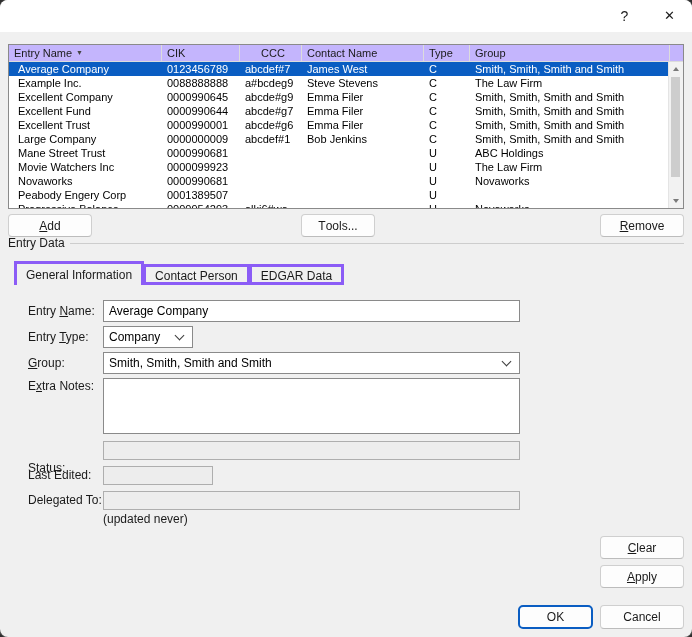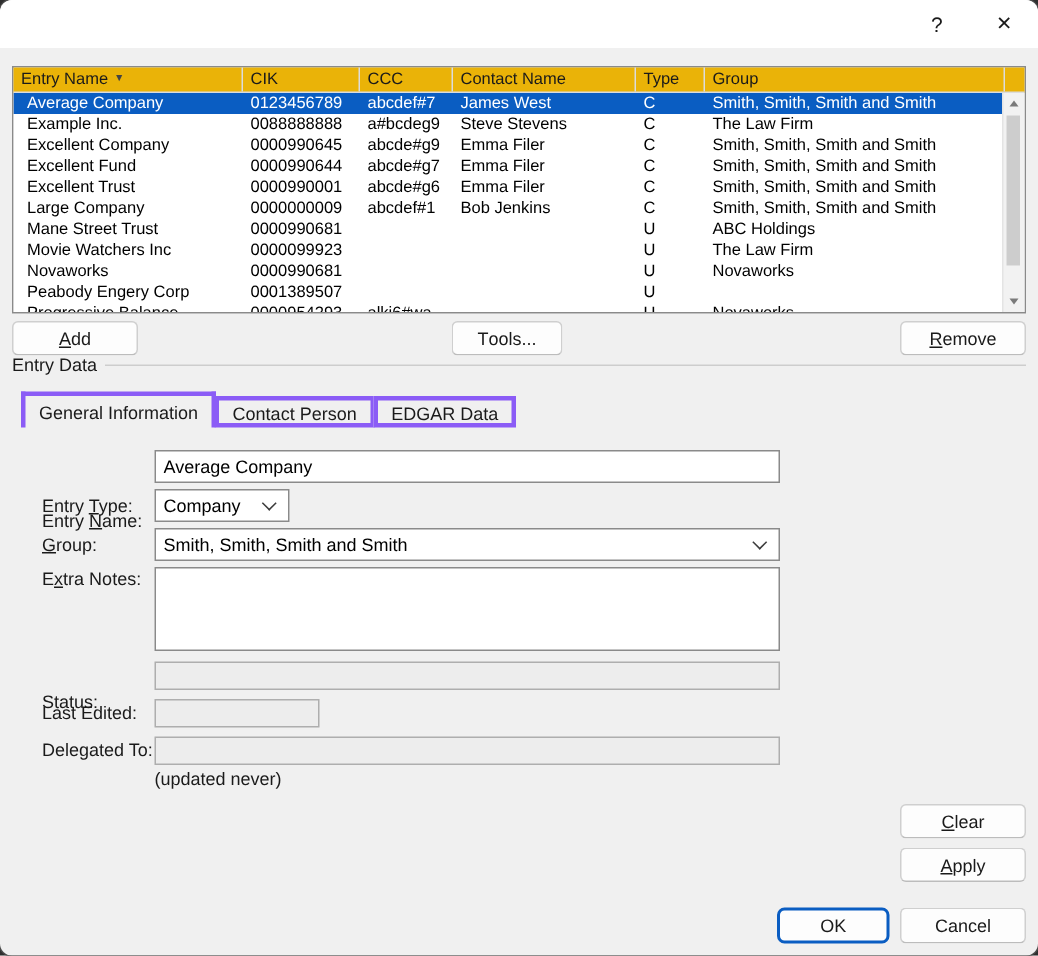--- a/index.html
+++ b/index.html
@@ -15,24 +15,24 @@
 
   
   .titlebar{position:absolute;left:0;top:0;right:0;height:32px;background:#ffffff;}
   .title{position:absolute;left:12px;top:0;height:32px;line-height:32px;font-size:12px;color:#1a1a1a;white-space:nowrap;}
   .tb-btn{position:absolute;top:0;width:45px;height:32px;line-height:32px;text-align:center;font-size:13px;color:#1a1a1a;cursor:default;}
   .tb-help{right:45px;font-size:14px;}
   .tb-close{right:0;}
 
   
   .listview{position:absolute;left:8px;top:44px;width:676px;height:165px;background:#ffffff;border:1px solid var(--ctl-border);}
-  .lv-header{position:absolute;left:0;top:0;right:0;height:17px;display:flex;background:#eab308;border-bottom:1px solid #dcdcdc;}
+  .lv-header{position:absolute;left:0;top:0;right:0;height:17px;display:flex;background:#c4b5fd;border-bottom:1px solid #dcdcdc;}
   .lv-hcell{border-right:1px solid #dcdcdc;padding-left:5px;font-size:11px;line-height:16px;color:#1a1a1a;display:flex;align-items:center;gap:4px;overflow:hidden;white-space:nowrap;}
   .lv-hcell .sort{font-size:7px;color:#444;line-height:16px;}
-  .hc0{width:153px;}.hc1{width:78px;}.hc2{width:62px;}.hc3{width:122px;}.hc4{width:46px;}.hc5{width:200px;}
+  .hc0{width:153px;}.hc1{width:78px;}.hc2{width:62px;justify-content:center;}.hc3{width:122px;}.hc4{width:46px;}.hc5{width:200px;}
   .hc-fill{flex:1;border-right:none;}
   .lv-rows{position:absolute;left:0;top:17px;right:15px;bottom:0;overflow:hidden;}
   .lv-row{display:flex;height:14px;font-size:11px;line-height:14px;color:#000;white-space:nowrap;background:#fff;}
   .lv-row.selected{background:var(--sel);color:#fff;}
   .lv-cell{padding-left:5px;overflow:hidden;}
   .c0{width:153px;padding-left:9px;}.c1{width:78px;}.c2{width:62px;}.c3{width:122px;}.c4{width:46px;}.c5{flex:1;}
 
   
   .lv-scroll{position:absolute;right:0;top:17px;bottom:0;width:15px;background:#f2f2f2;border-left:1px solid #e4e4e4;}
   .lv-arrow{position:absolute;left:0;width:14px;height:14px;}
@@ -236,21 +236,21 @@
 
     <div class="section-label">Entry Data</div>
     <div class="section-line"></div>
 
     <div class="tabs">
       <div class="tab active">General Information</div>
       <div class="tab">Contact Person</div>
       <div class="tab">EDGAR Data</div>
     </div>
 
-    <div class="flabel" style="top:300px;line-height:22px;margin-top:36px;"><span>E</span><span>n</span><span>t</span><span>r</span><span>y</span><span> </span><span class="mn">N</span><span>a</span><span>m</span><span>e</span><span>:</span></div>
+    <div class="flabel" style="top:300px;line-height:22px;"><span>E</span><span>n</span><span>t</span><span>r</span><span>y</span><span> </span><span class="mn">N</span><span>a</span><span>m</span><span>e</span><span>:</span></div>
     <input class="input" style="top: 300px; width: 417px;" value="Average Company">
 
     <div class="flabel" style="top:326px;line-height:22px;"><span>E</span><span>n</span><span>t</span><span>r</span><span>y</span><span> </span><span class="mn">T</span><span>y</span><span>p</span><span>e</span><span>:</span></div>
     <div class="combo" style="top:326px;width:90px;">
       <span>Company</span>
       <span class="chev"></span>
     </div>
 
     <div class="flabel" style="top:352px;line-height:22px;"><span class="mn">G</span><span>r</span><span>o</span><span>u</span><span>p</span><span>:</span></div>
     <div class="combo" style="top:352px;width:417px;">

